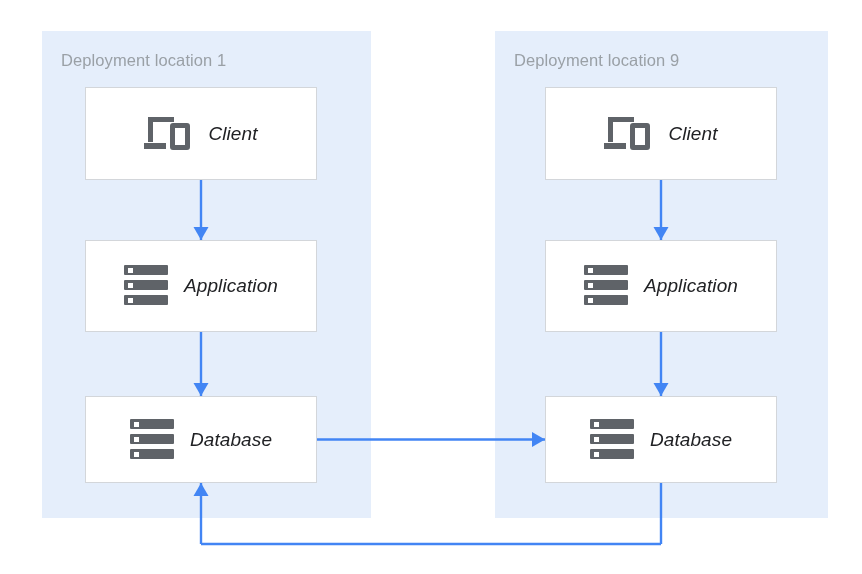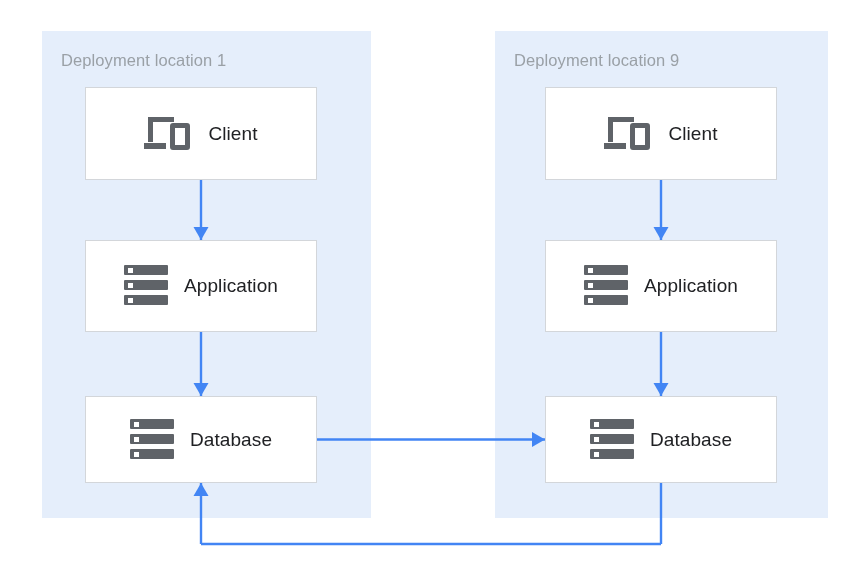--- a/index.html
+++ b/index.html
@@ -34,20 +34,21 @@
     font-family: "Liberation Sans", sans-serif;
   }
   .node {
     position: absolute;
     background: #ffffff;
     border: 1px solid #d3d6da;
     box-sizing: border-box;
     display: flex;
     align-items: center;
     justify-content: center;
+    font-style: italic;
   }
   .node-inner {
     display: flex;
     align-items: center;
     gap: 16px;
   }
   .node-label {
     font-size: 19px;
     color: #202124;
     letter-spacing: 0.1px;

